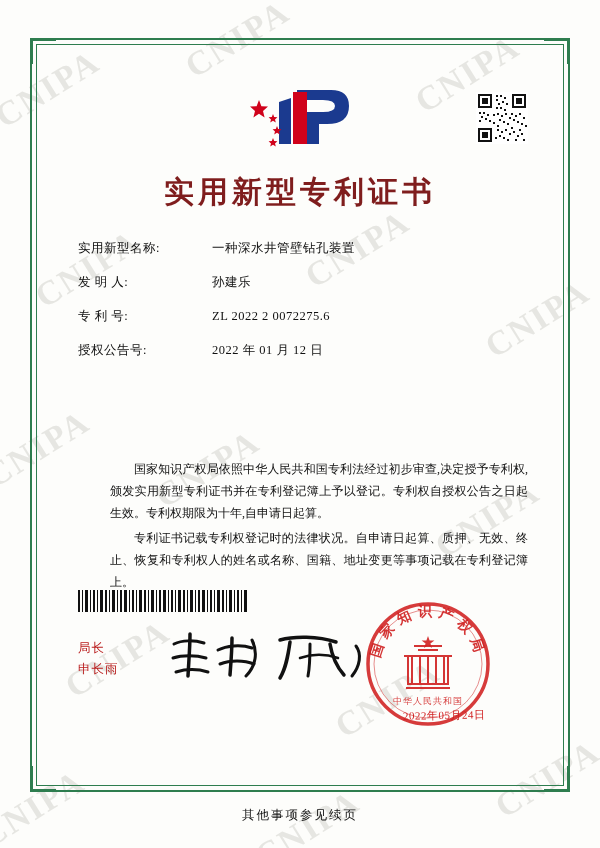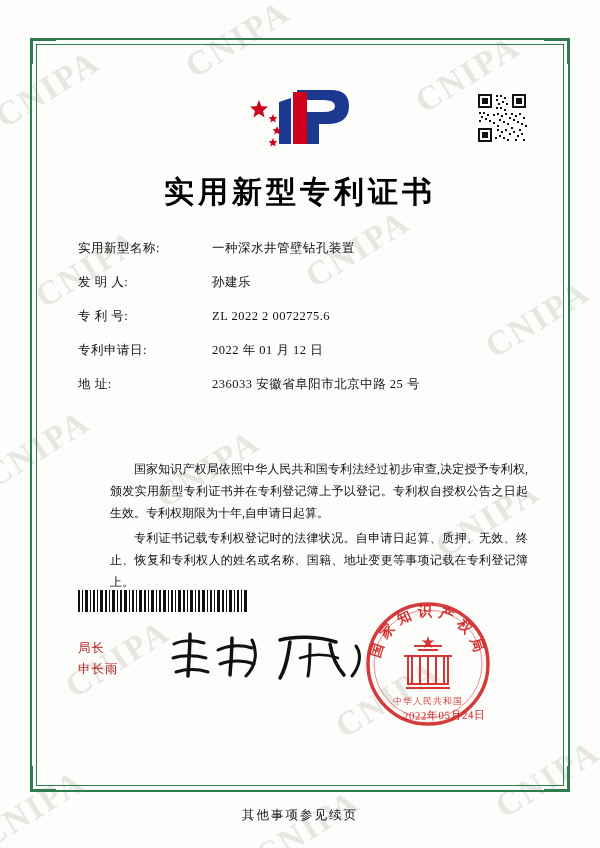--- a/index.html
+++ b/index.html
@@ -113,21 +113,21 @@
 
   .title {
     position: absolute;
     left: 0;
     right: 0;
     top: 112px;
     text-align: center;
     font-size: 30px;
     font-weight: bold;
     letter-spacing: 4px;
-    color: #000000;
+    color: #7f1d1d;
   }
 
   .fields {
     position: absolute;
     left: 18px;
     right: 10px;
     top: 180px;
   }
   .field-row {
     display: flex;
@@ -367,29 +367,25 @@
         <div class="field-label">发 明 人:</div>
         <div class="field-value">孙建乐</div>
       </div>
 
       <div class="field-row">
         <div class="field-label">专 利 号:</div>
         <div class="field-value">ZL 2022 2 0072275.6</div>
       </div>
 
       <div class="field-row">
-        <div class="field-label">专利申请日:</div>
+        <div class="field-label">授权公告号:</div>
         <div class="field-value">2022 年 01 月 12 日</div>
       </div>
 
 
-      <div class="field-row">
-        <div class="field-label">地 址:</div>
-        <div class="field-value">236033 安徽省阜阳市北京中路 25 号</div>
-      </div>
 
 
     </div>
 
     <div class="paragraphs">
       <p>国家知识产权局依照中华人民共和国专利法经过初步审查,决定授予专利权,颁发实用新型专利证书并在专利登记簿上予以登记。专利权自授权公告之日起生效。专利权期限为十年,自申请日起算。</p>
       <p>专利证书记载专利权登记时的法律状况。自申请日起算、质押、无效、终止、恢复和专利权人的姓名或名称、国籍、地址变更等事项记载在专利登记簿上。</p>
     </div>
 
     <div class="barcode">

